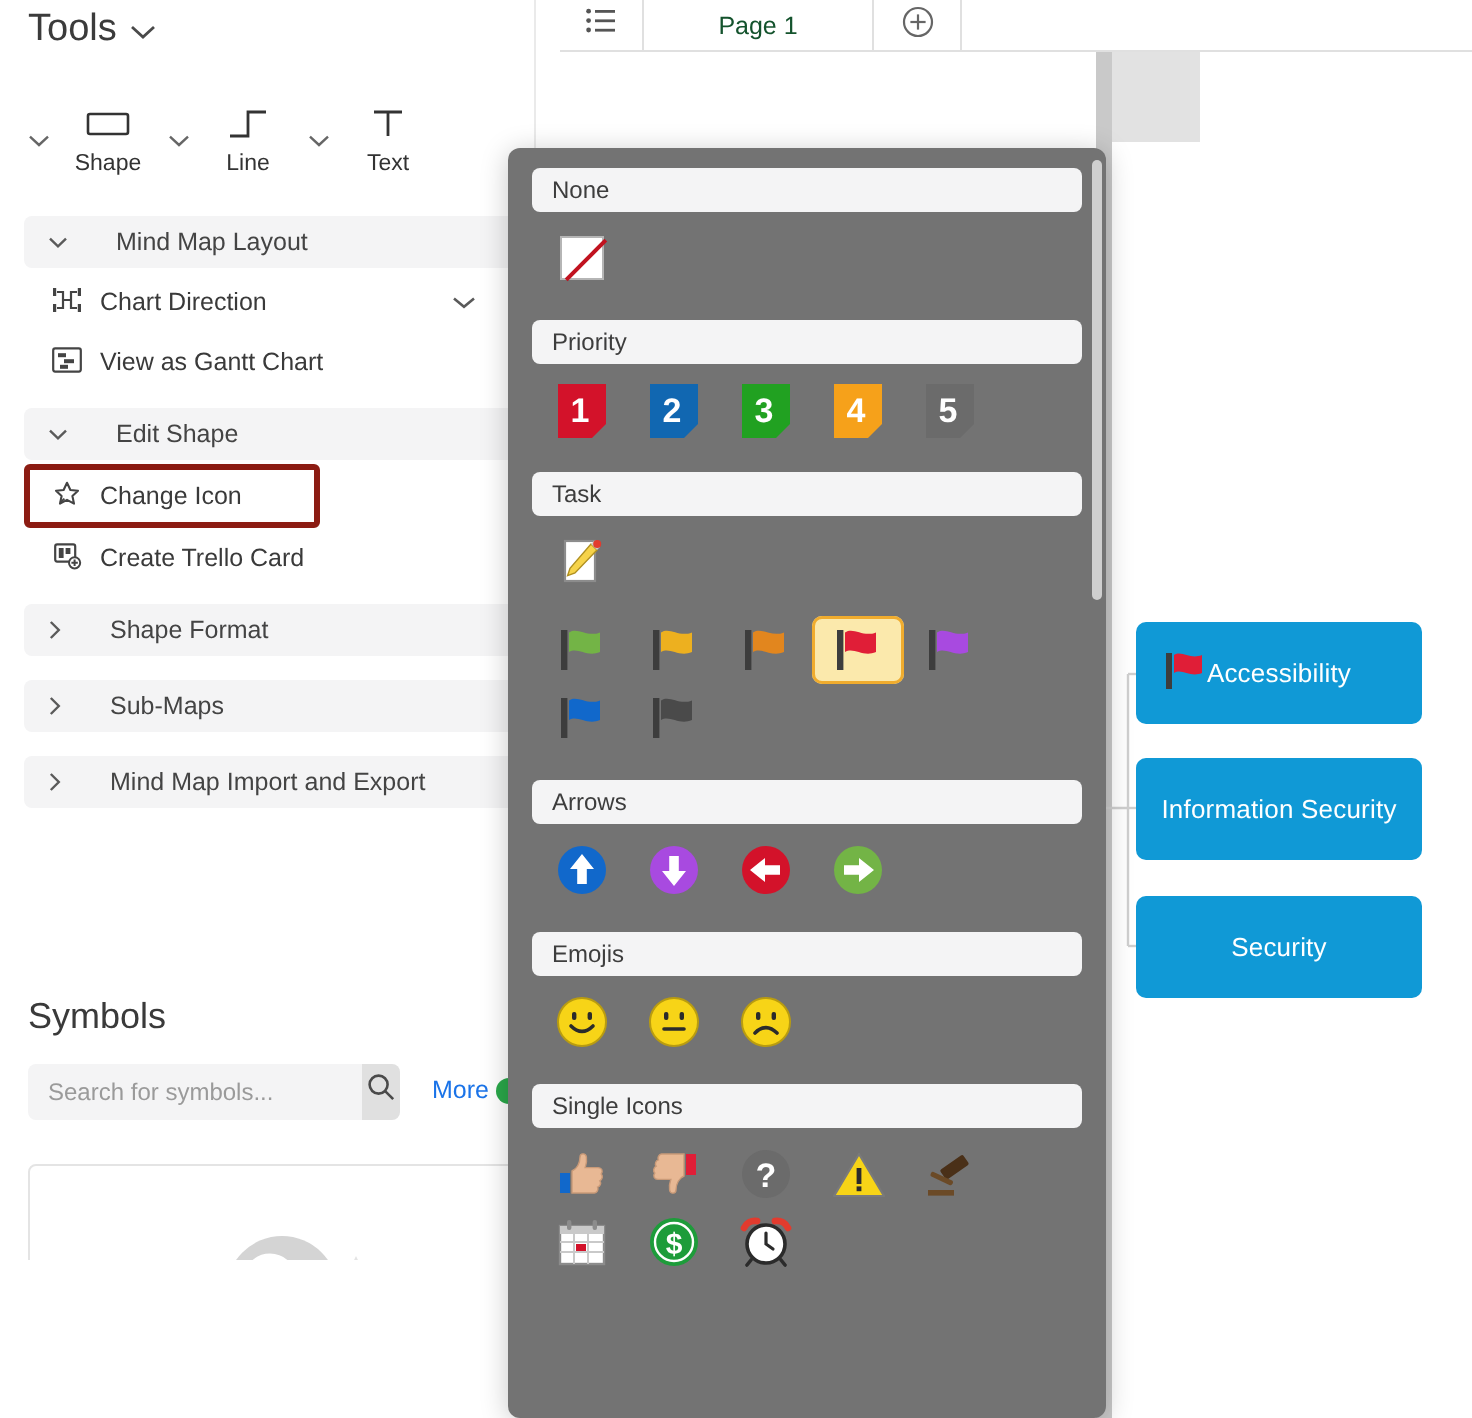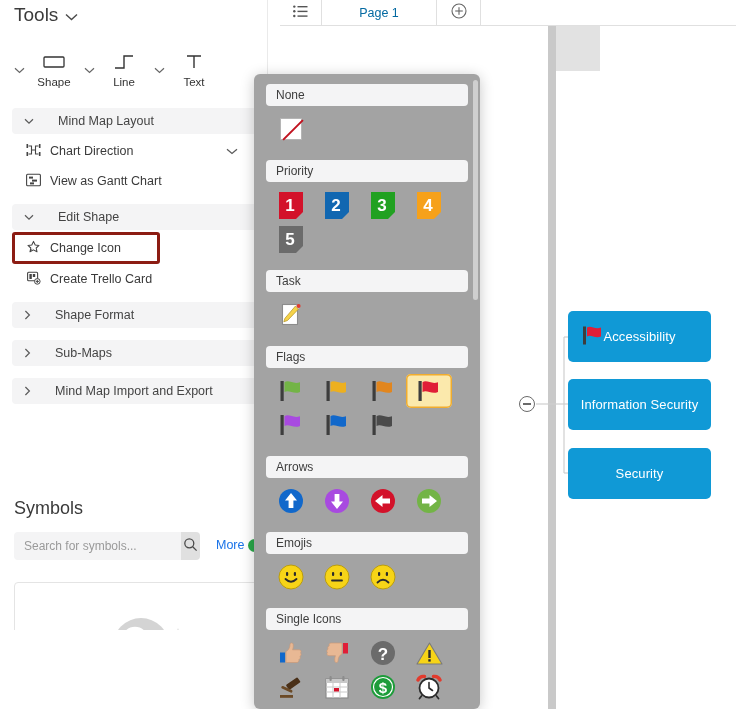--- a/index.html
+++ b/index.html
@@ -24,21 +24,21 @@
     background: #ffffff;
     display: flex; align-items: stretch;
     border-bottom: 1px solid #e0e0e0;
   }
   .tab-cell {
     display: flex; align-items: center; justify-content: center;
     border-right: 1px solid #e0e0e0;
     height: 26px;
   }
   .tab-menu-btn { width: 42px; }
-  .tab-page { width: 115px; color: #0369a1; font-size: 12.5px; }
+  .tab-page { width: 115px; color: #14532d; font-size: 12.5px; }
   .tab-add { width: 44px; }
   .hamburger-icon { display:block; }
   .plus-icon { display:block; }
 
   .canvas-left-strip {
     position: absolute; left: 280px; top: 26px; width: 8px; height: 683px;
     background: #c9c9c9;
   }
   .canvas-block {
     position: absolute; left: 288px; top: 26px; width: 44px; height: 45px;
@@ -138,22 +138,22 @@
     background: #2aa84a; display:inline-block;
   }
   .sym-empty {
     position: absolute; left: 14px; top: 582px; width: 254px; height: 127px;
     border: 1px solid #e4e4e4; border-radius: 4px; background: #fff;
     display: flex; align-items: center; justify-content: center;
   }
 
   
   .picker {
-    position: absolute; left: 254px; top: 74px; width: 226px; height: 635px;
-    background: #a3a3a3;
+    position: absolute; left: 254px; top: 74px; width: 299px; height: 635px;
+    background: #737373;
     border-radius: 6px;
     box-shadow: 0 2px 14px rgba(0,0,0,0.22);
     overflow: hidden;
   }
   .pk-head {
     height: 22px; margin: 10px 12px 0 12px;
     background: #f4f4f5; border-radius: 4px;
     display: flex; align-items: center; padding-left: 10px;
     font-size: 12px; color: #3d3d3d;
   }
@@ -508,23 +508,20 @@
             <span style="display: flex; align-items: center;">
               <svg width="26" height="26" viewBox="0 0 26 26">
                 <rect x="4.5" y="2.5" width="15" height="20" fill="#fff" stroke="#8c8c8c" stroke-width="1.1"></rect>
                 <path d="M17.5 4 L20.5 7 L9.5 18.5 L5.8 19.8 L7 16.2 Z" fill="#f6d34a" stroke="#b09020" stroke-width="0.7"></path>
                 <path d="M17.5 4 L20.5 7 L22 5.5 L19 2.5 Z" fill="#c9c9c9"></path>
                 <circle cx="20.6" cy="4" r="2" fill="#e23b2e"></circle>
               </svg>
             </span>
           </div>
         </div>
-        <div class="pk-head">
-          <span>Flags</span>
-        </div>
         <div class="pk-grid">
           <div class="pk-cell">
             <span style="display: flex; align-items: center;">
               <svg width="24" height="22" viewBox="0 0 24 22">
                 <rect x="1.5" y="1" width="3.2" height="20" fill="#3d3d3d"></rect>
                 <path d="M5.5 2.2 C10 -0.6, 14.5 4.8, 21 2.2 L21 12 C14.5 14.8, 10 9.4, 5.5 12 Z" fill="#73b446"></path>
               </svg>
             </span>
           </div>
           <div class="pk-cell">

